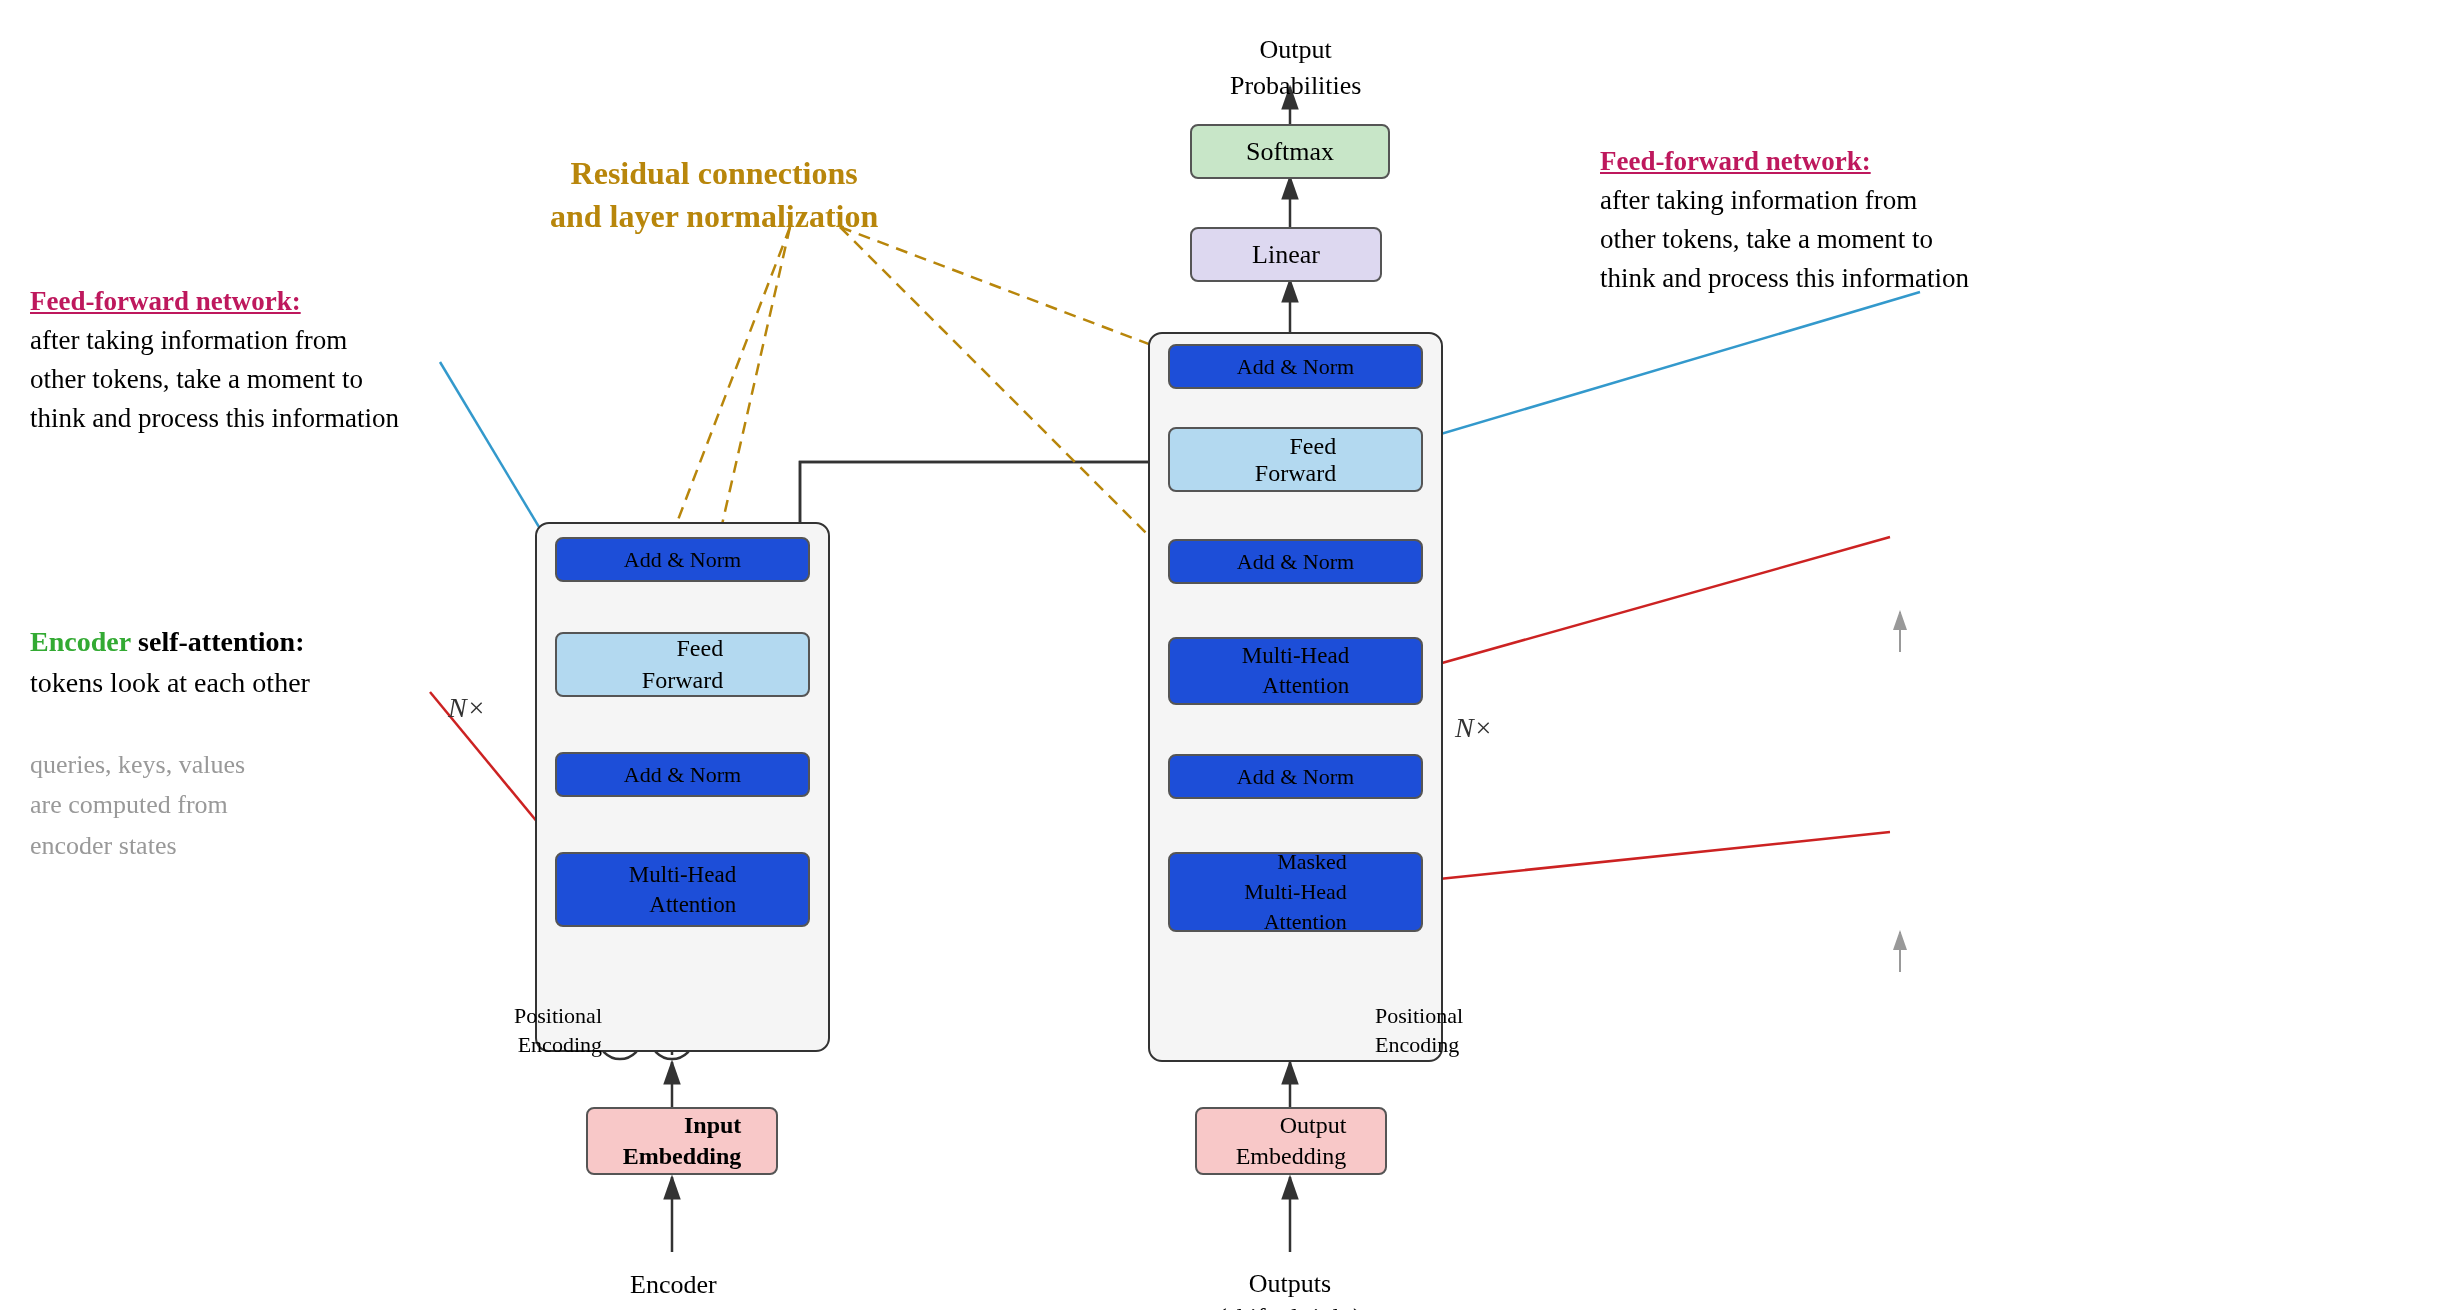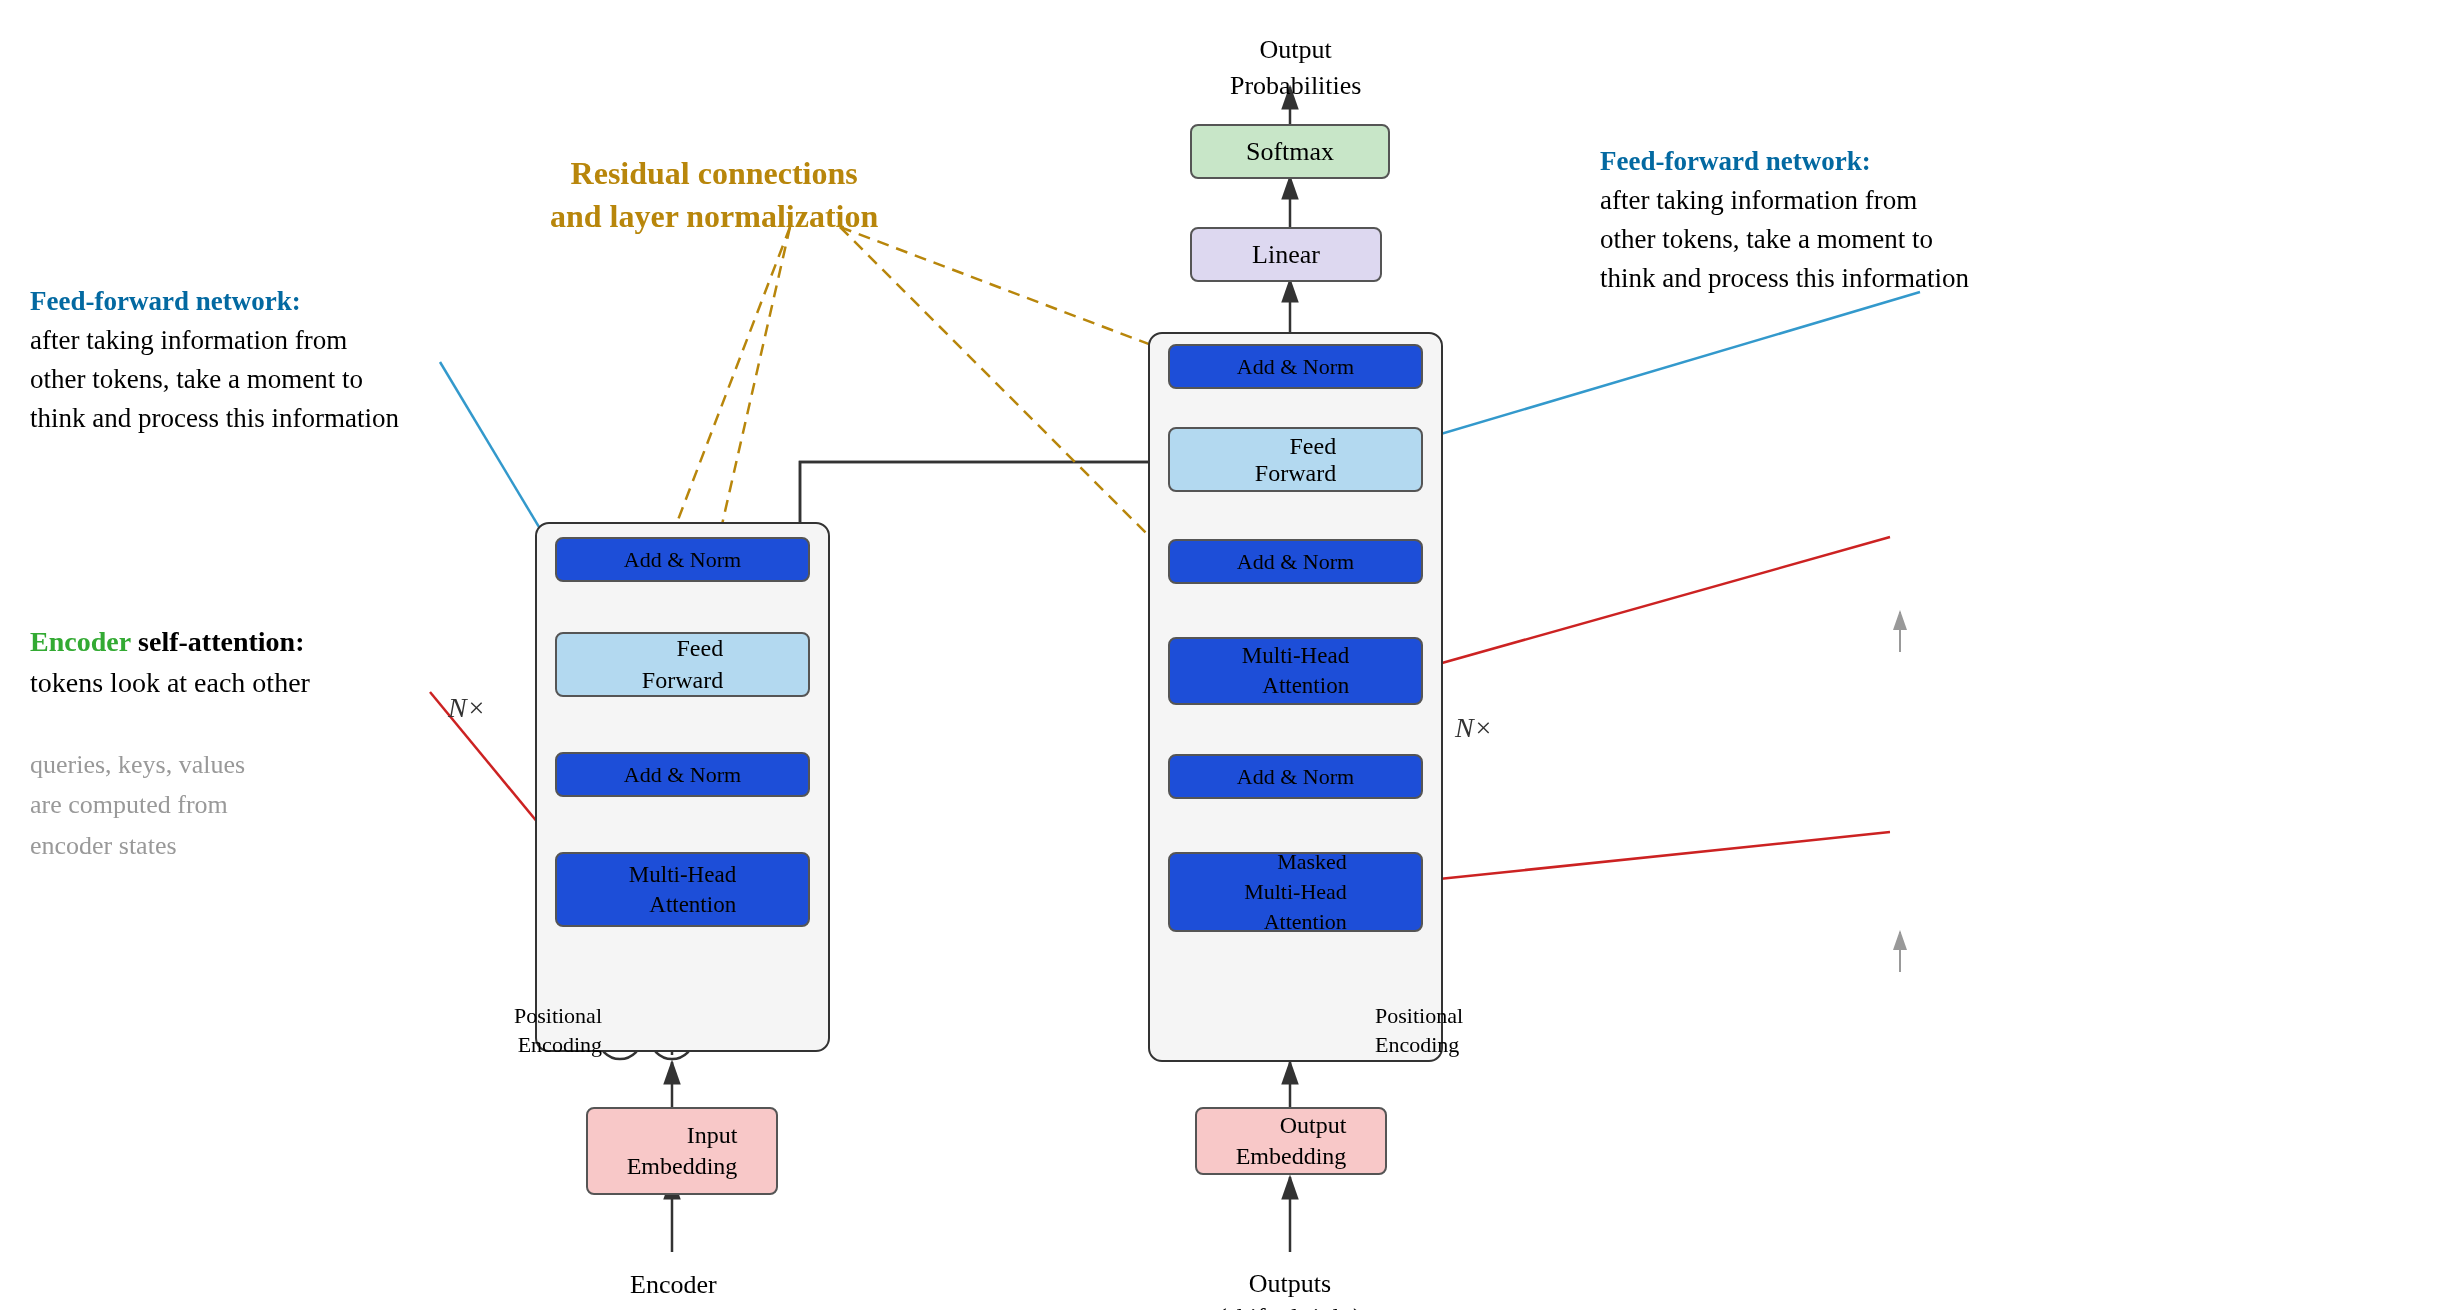--- a/index.html
+++ b/index.html
@@ -18,21 +18,21 @@
       width: 2461px;
       height: 1310px;
     }
 
     
     .annotation {
       position: absolute;
       font-size: 28px;
       line-height: 1.4;
     }
-    .annotation .highlight-blue { color: #0369a1; font-weight: bold; }
+    .annotation .highlight-blue { color: #be185d; font-weight: bold; text-decoration: underline; }
     .annotation .highlight-green { color: #33aa33; font-weight: bold; }
     .annotation .highlight-darkred { color: #990000; font-weight: bold; }
     .annotation .grey { color: #999; font-size: 26px; }
 
     
     .box {
       position: absolute;
       border: 2.5px solid #333;
       border-radius: 8px;
       display: flex;
@@ -258,21 +258,21 @@
   </div>
 
   <div class="box box-yellow" style="left:555px; top:840px; width:255px; height:75px; font-size:23px; line-height:1.3;">
     <span>Multi-Head<br>Attention</span>
   </div>
 
   <div class="label-nx" style="position:absolute; top:680px; left:448px; font-size:28px; font-style:italic;">
     <span>N×</span>
   </div>
 
-  <div class="box box-pink" style="left:586px; top:1095px; width:192px; height:88px; font-size:24px; line-height:1.3;">
+  <div class="box box-pink" style="left:586px; top:1095px; width:192px; height:68px; font-size:24px; line-height:1.3;font-weight:bold;">
     <span>Input<br>Embedding</span>
   </div>
 
   <div class="box box-pink" style="left:1195px; top:1095px; width:192px; height:68px; font-size:24px; line-height:1.3;">
     <span>Output<br>Embedding</span>
   </div>
 
   <div class="annotation" style="left:492px; top:990px; font-size:22px; text-align:right; width:110px; line-height:1.3;">
     <span>Positional<br>Encoding</span>
   </div>

